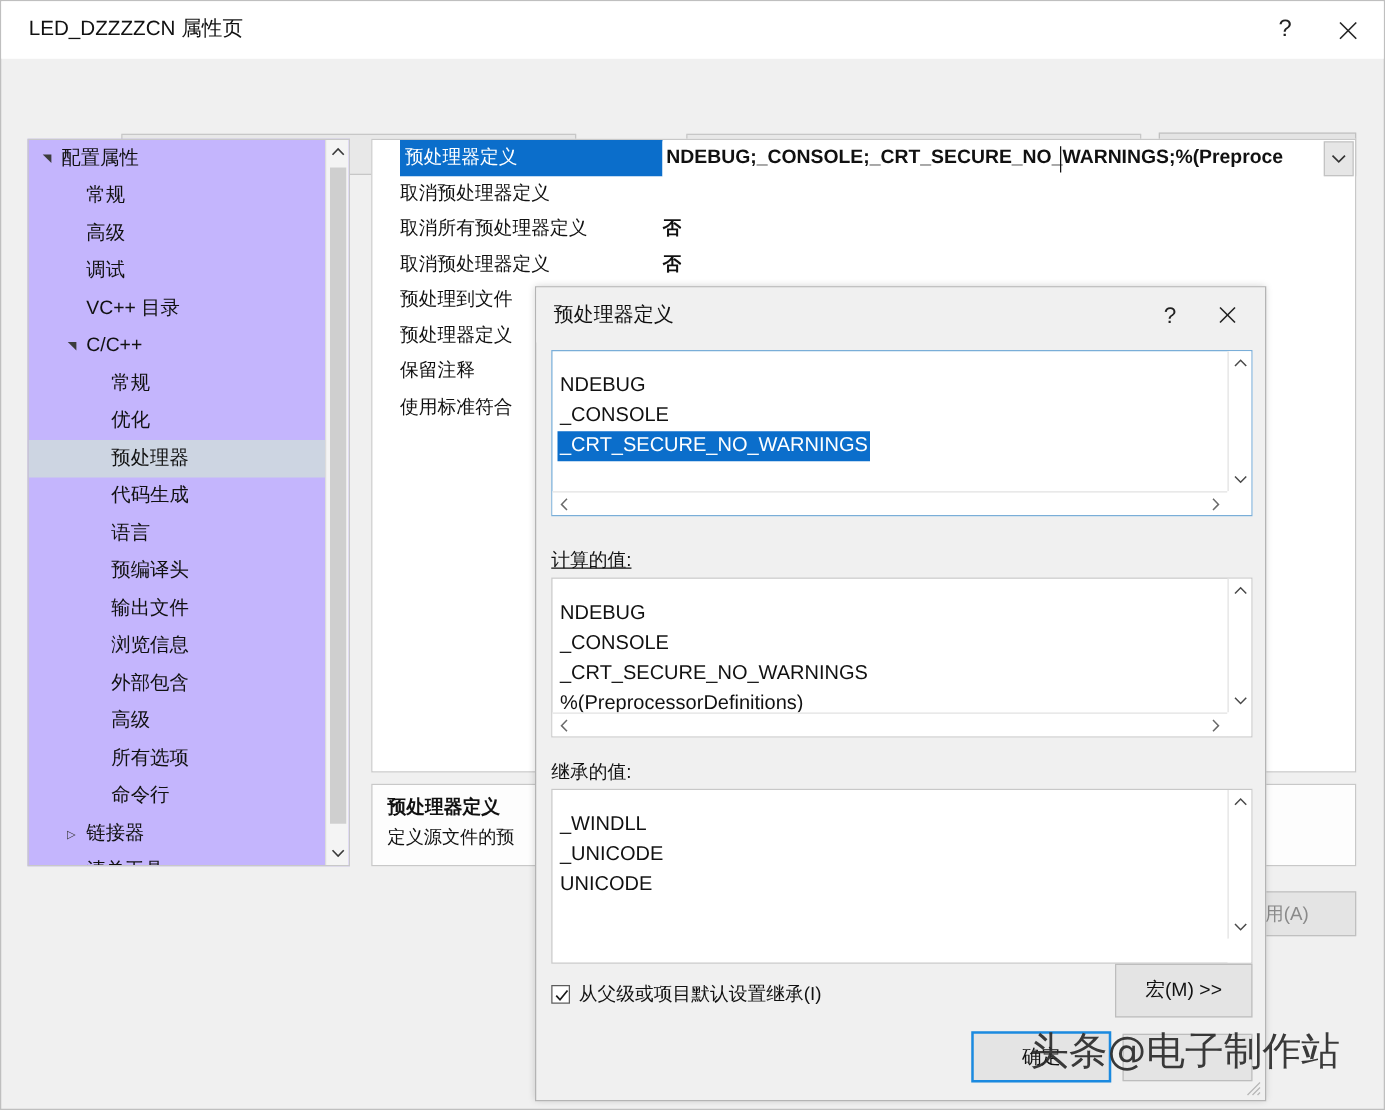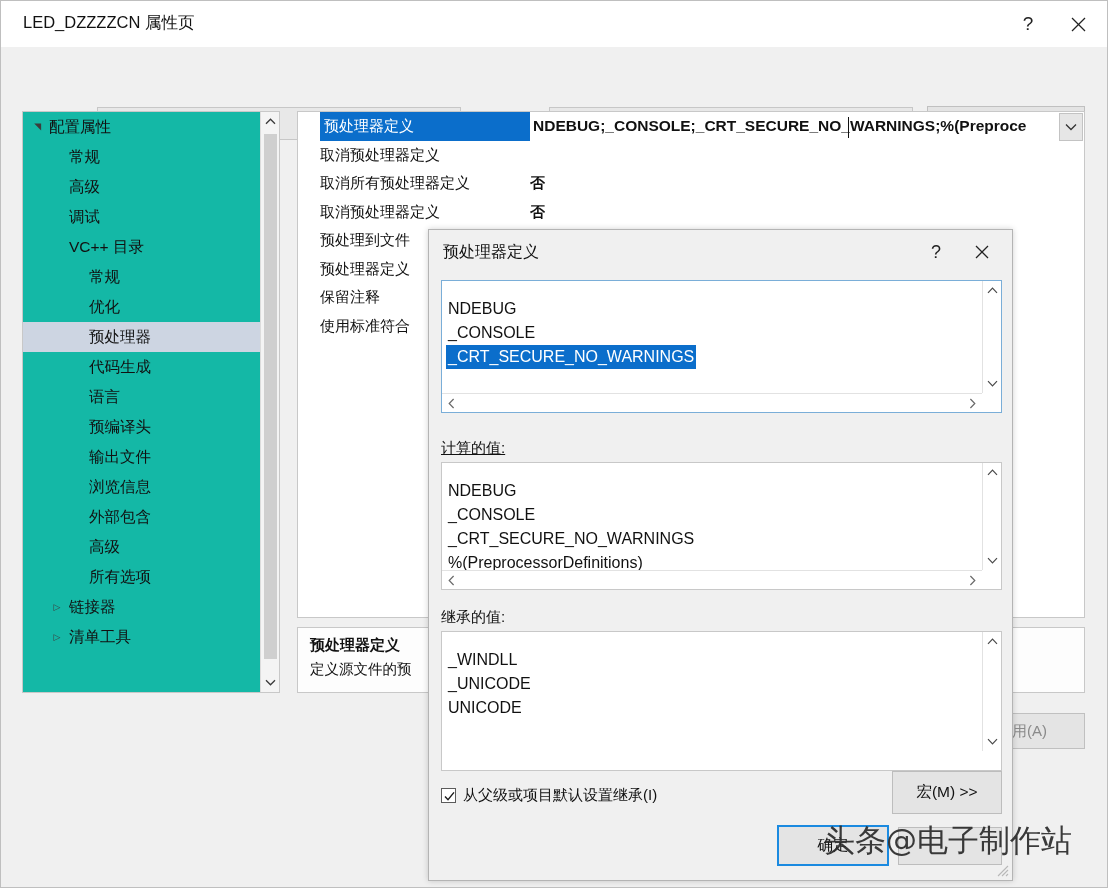--- a/index.html
+++ b/index.html
@@ -68,21 +68,21 @@
   #config-mgr-btn{
     position:absolute;left:926px;top:59px;width:158px;height:35px;
     background:#e4e4e4;border:1px solid #c0c0c0;box-sizing:border-box;
     display:flex;align-items:center;justify-content:center;
     font-size:15px;color:#111;
   }
 
   
   #tree-panel{
     position:absolute;left:21px;top:110px;width:258px;height:582px;
-    background:#14b8a6;border:1px solid #c8c8c8;box-sizing:border-box;
+    background:#c4b5fd;border:1px solid #c8c8c8;box-sizing:border-box;
     overflow:hidden;
   }
   #tree-list{position:absolute;left:0;top:0;width:238px;}
   .tnode{
     position:relative;height:30px;line-height:30px;
     font-size:15.5px;color:#111;white-space:nowrap;
     box-sizing:border-box;
   }
   .tnode.sel{background:#cdd5e2;}
   .tnode .tw{
@@ -340,20 +340,24 @@
           <span class="tlabel">高级</span>
         </div>
         <div class="tnode lvl1">
           <span class="tw"></span>
           <span class="tlabel">调试</span>
         </div>
         <div class="tnode lvl1">
           <span class="tw"></span>
           <span class="tlabel">VC++ 目录</span>
         </div>
+        <div class="tnode lvl1">
+          <span class="tw" style="transform: rotate(-90deg); display: inline-block;">◢</span>
+          <span class="tlabel">C/C++</span>
+        </div>
         <div class="tnode lvl2">
           <span class="tw"></span>
           <span class="tlabel">常规</span>
         </div>
         <div class="tnode lvl2">
           <span class="tw"></span>
           <span class="tlabel">优化</span>
         </div>
         <div class="tnode lvl2 sel">
           <span class="tw"></span>
@@ -383,20 +387,24 @@
           <span class="tw"></span>
           <span class="tlabel">外部包含</span>
         </div>
         <div class="tnode lvl2">
           <span class="tw"></span>
           <span class="tlabel">高级</span>
         </div>
         <div class="tnode lvl2">
           <span class="tw"></span>
           <span class="tlabel">所有选项</span>
+        </div>
+        <div class="tnode lvl2">
+          <span class="tw"></span>
+          <span class="tlabel">命令行</span>
         </div>
         <div class="tnode lvl1">
           <span class="tw">▷</span>
           <span class="tlabel">链接器</span>
         </div>
         <div class="tnode lvl1">
           <span class="tw">▷</span>
           <span class="tlabel">清单工具</span>
         </div>
       </div>

